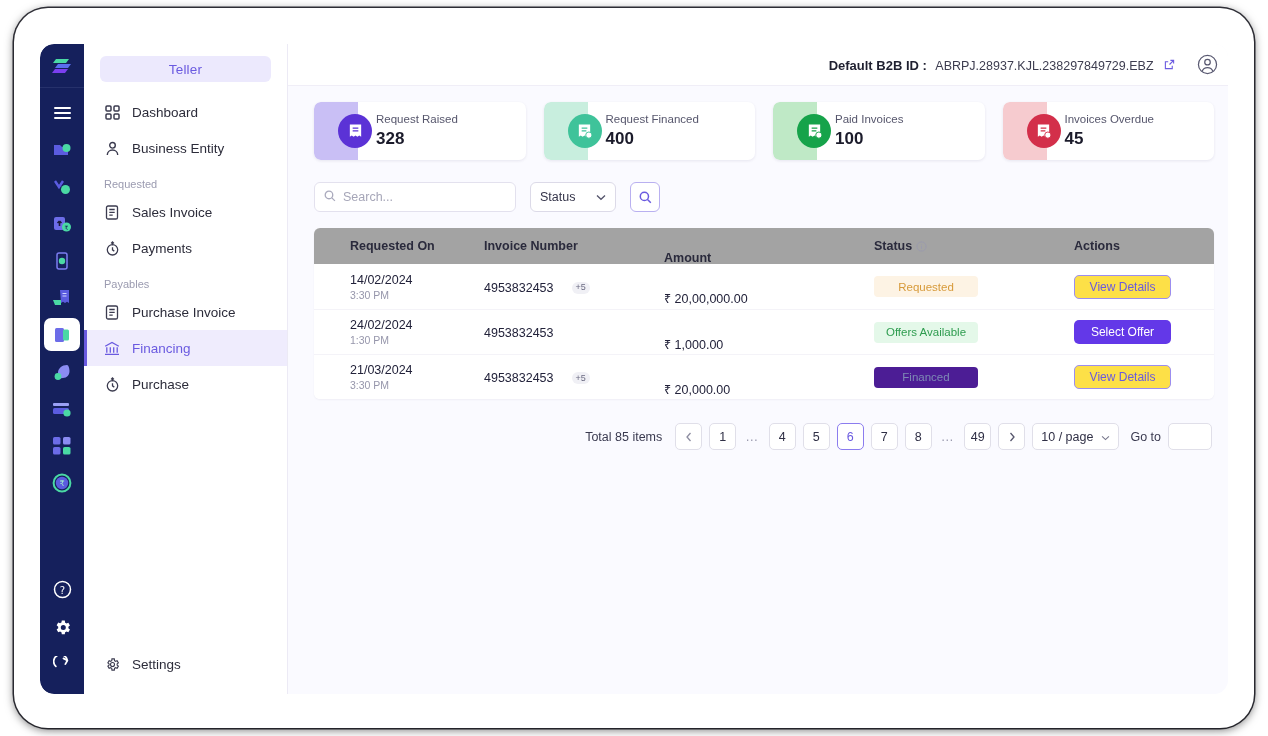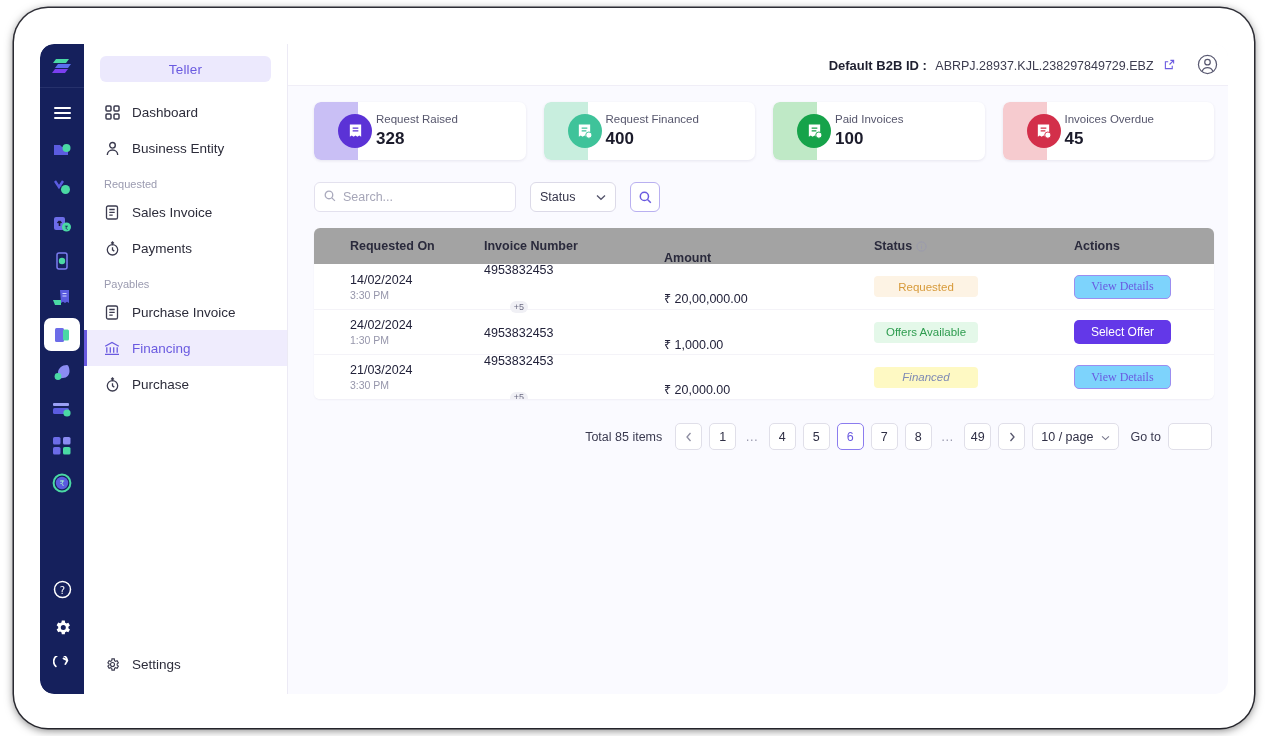--- a/index.html
+++ b/index.html
@@ -150,37 +150,37 @@
   .thead div { font-size: 12.5px; font-weight: 700; color: #2a2a3c; }
   .trow { display: flex; align-items: center; height: 45px; background:#fff; }
   .trow + .trow { border-top: 1px solid #f4f3f8; }
   .c1 { width: 170px; padding-left: 36px; }
   .c2 { width: 180px; }
   .c3 { width: 210px; margin-top: 24px; }
   .c4 { width: 200px; }
   .c5 { width: 140px; }
   .date { font-size: 12.5px; color: #22223a; }
   .time { font-size: 10.5px; color: #9696ab; margin-top: 2px; }
-  .inv { font-size: 12.5px; color: #22223a; display: inline-flex; align-items: center; gap: 24px; flex-direction: column; }
+  .inv { font-size: 12.5px; color: #22223a; display: inline-flex; align-items: center; gap: 18px; }
   .plus {
     background: #f0f0f5; color: #6b6b82; border-radius: 9px; font-size: 9px;
     padding: 1.5px 4px; line-height: 1;
   }
   .amt { font-size: 12.5px; color: #22223a; }
   .badge {
     display: inline-flex; align-items: center; justify-content: center;
     width: 104px; height: 21px; border-radius: 4px; font-size: 11.5px;
   }
   .badge.requested { background: #fdf3e4; color: #d79a3a; }
   .badge.offers { background: #e4f8e9; color: #2e9c4f; }
-  .badge.financed { background: #fef9c3; color: #7e8ab5; font-style: italic; }
+  .badge.financed { background: #4c1d95; color: #7e8ab5; }
   .btn-outline {
     width: 97px; height: 24px; border: 1px solid #9b8df0; border-radius: 5px;
-    background: #7dd3fc; color: #6a5ae0; font-size: 12px; cursor: pointer;
-    font-family: Liberation Serif, serif;
+    background: #fde047; color: #6a5ae0; font-size: 12px; cursor: pointer;
+    font-family: Liberation Sans, sans-serif;
   }
   .btn-solid {
     width: 97px; height: 24px; border: none; border-radius: 5px;
     background: #6338e8; color: #fff; font-size: 12px; cursor: pointer;
     font-family: "Liberation Sans", sans-serif;
   }
   .info-ico { display:inline-flex; margin-left: 4px; vertical-align: middle; color:#9a9aae; }
   .th-flex { display: inline-flex; align-items: center; }
 
   

